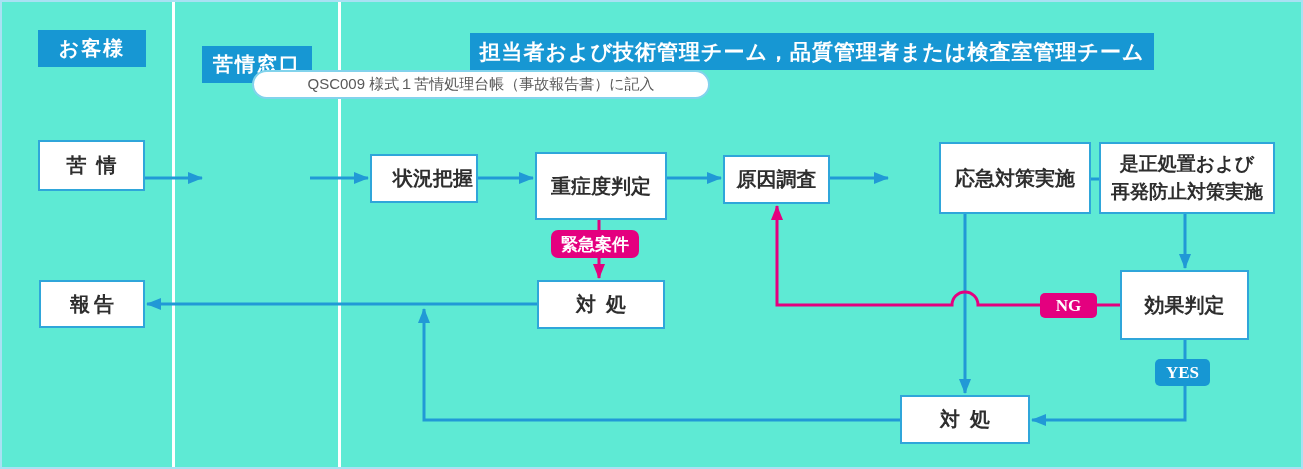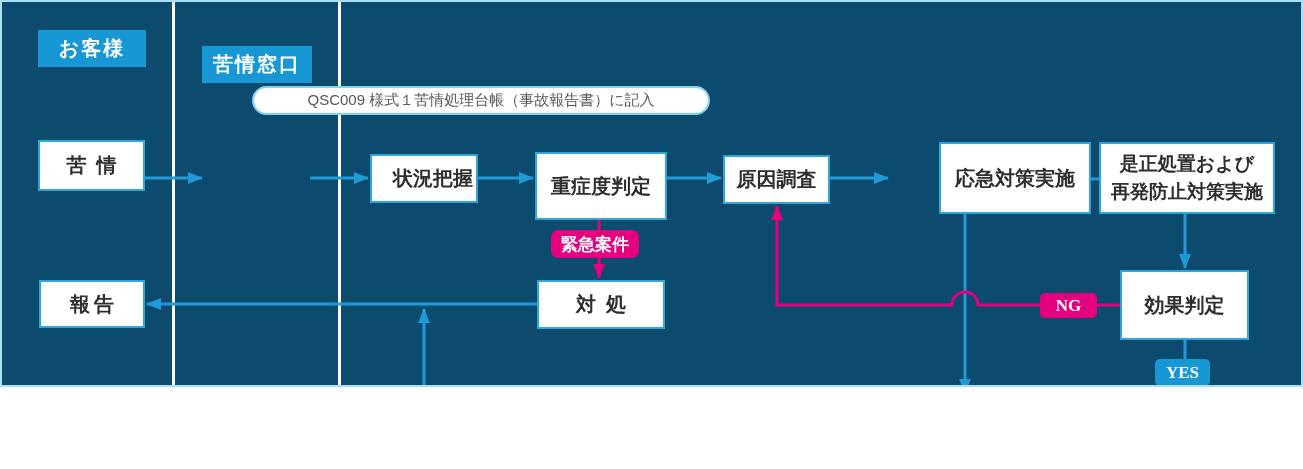--- a/index.html
+++ b/index.html
@@ -1,18 +1,18 @@
 <!DOCTYPE html>
 <html><head>
 <meta charset="utf-8">
 <style>
   html,body{margin:0;padding:0;background:#fff;font-family:"Liberation Sans","DejaVu Sans",sans-serif;}
   .canvas{
-    position:relative;width:1303px;height:387px;box-sizing:border-box;
-    background:#0c4a6e;border:2px solid #a9e1f3;overflow:hidden;
+    position:relative;width:1303px;height:469px;box-sizing:border-box;
+    background:#5eead4;border:2px solid #a9e1f3;overflow:hidden;
   }
   .divider{position:absolute;top:0;bottom:0;width:3px;background:#ffffff;}
   .connectors{position:absolute;left:0;top:0;}
   .lane-head{
     position:absolute;background:#1797d3;color:#fff;font-weight:bold;
     display:flex;align-items:center;justify-content:center;
     font-size:20px;letter-spacing:2px;box-sizing:border-box;
   }
   .node{
     position:absolute;background:#ffffff;border:2px solid #2fa6da;color:#2e2e2e;
@@ -71,22 +71,25 @@
       <path d="M1118 303 L976 303 A13 13 0 0 0 950 303 L775 303 L775 204" marker-end="url(#ap)"></path>
     </g>
   </svg>
 
   <div class="lane-head" style="left:36px;top:28px;width:108px;height:37px;">
     <span>お客様</span>
   </div>
   <div class="lane-head" style="left:200px;top:44px;width:110px;height:37px;">
     <span>苦情窓口</span>
   </div>
+  <div class="lane-head" style="left:468px;top:31px;width:684px;height:37px;font-size:21px;letter-spacing:1px;">
+    <span>担当者および技術管理チーム，品質管理者または検査室管理チーム</span>
+  </div>
 
-  <div class="note" style="left:250px;top:84px;width:458px;height:29px;">
+  <div class="note" style="left:250px;top:68px;width:458px;height:29px;">
     <span>QSC009 様式１苦情処理台帳（事故報告書）に記入</span>
   </div>
 
   <div class="node" style="left:36px;top:138px;width:107px;height:51px;">
     <span class="sp2">苦情</span>
   </div>
   <div class="node" style="left:368px;top:152px;width:108px;height:49px;padding-left:18px;">
     <span>状況把握</span>
   </div>
   <div class="node" style="left:533px;top:150px;width:132px;height:68px;">

